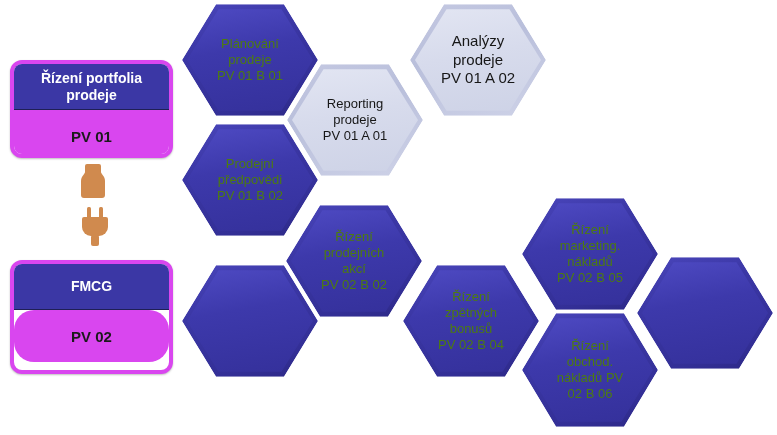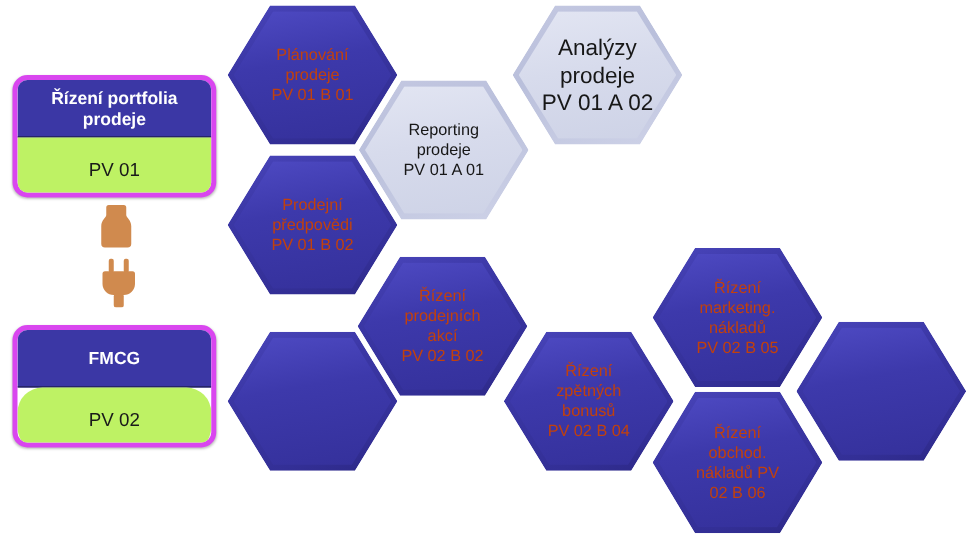--- a/index.html
+++ b/index.html
@@ -35,23 +35,23 @@
     display: flex;
     align-items: center;
     justify-content: center;
     text-align: center;
     line-height: 1.18;
     box-sizing: border-box;
     border-bottom: 1px solid #1f1f55;
     padding: 2px 6px;
   }
   .cap-body {
-    background: #bef264;
+    background: #d946ef;
     color: #1a1a1a;
-    font-weight: normal;
+    font-weight: bold;
     display: flex;
     align-items: center;
     justify-content: center;
     text-align: center;
     box-sizing: border-box;
   }
 
   
   .connector {
     position: absolute;
@@ -97,21 +97,21 @@
     white-space: pre-line;
   }
 
   
   .hex.dark .hex-fill {
     background: linear-gradient(160deg, #4b47bd 0%, #3B37A5 34%, #332f96 78%, #2b2783 100%);
   }
   .hex.dark .hex-inner {
     background: linear-gradient(170deg, #4f4bc4 0%, #3d39ab 40%, #34309a 100%);
   }
-  .hex.dark .hex-label { color: #c2410c; }
+  .hex.dark .hex-label { color: #4d7c0f; }
 
   
   .hex.light .hex-fill {
     background: linear-gradient(160deg, #c5c9e2 0%, #b9bfdb 40%, #cfd3e8 100%);
   }
   .hex.light .hex-inner {
     background: linear-gradient(170deg, #e3e6f3 0%, #d7dbec 45%, #cdd2e6 100%);
   }
   .hex.light .hex-label { color: #171717; }
 </style>
@@ -130,21 +130,21 @@
       <path d="M13 4 h8 a2 2 0 0 1 2 2 v6 c0 2 4 4 4 9 v14 a3 3 0 0 1 -3 3 h-18 a3 3 0 0 1 -3 -3 v-14 c0 -5 4 -7 4 -9 v-6 a2 2 0 0 1 2 -2 z" fill="#D08A4E"></path>
     </svg>
     <svg class="plug" viewBox="0 0 34 40">
       <rect x="9" y="1" width="4" height="11" rx="1.5" fill="#D08A4E"></rect>
       <rect x="21" y="1" width="4" height="11" rx="1.5" fill="#D08A4E"></rect>
       <path d="M6 11 h22 a2 2 0 0 1 2 2 v8 a9 9 0 0 1 -9 9 h-8 a9 9 0 0 1 -9 -9 v-8 a2 2 0 0 1 2 -2 z" fill="#D08A4E"></path>
       <rect x="13" y="29" width="8" height="11" rx="2" fill="#D08A4E"></rect>
     </svg>
   </div>
 
-  <div class="cap-box" id="box-pv02" style="left: 10px; top: 260px; width: 163px; height: 98px;">
+  <div class="cap-box" id="box-pv02" style="left: 10px; top: 260px; width: 163px; height: 114px;">
     <div class="cap-head" style="height: 46px; font-size: 14px;">FMCG</div>
     <div class="cap-body" style="height: 52px; font-size: 15px; border-radius: 20px;">PV 02</div>
   </div>
 
   <div class="hex dark" style="left: 182px; top: 2px; width: 136px; height: 116px;">
     <div class="hex-fill"></div>
     <div class="hex-inner"></div>
     <div class="hex-label" style="font-size: 13px;">Plánování
 prodeje
 PV 01 B 01</div>
@@ -162,21 +162,21 @@
     <div class="hex-fill"></div>
     <div class="hex-inner"></div>
     <div class="hex-label" style="font-size: 13px;">Reporting
 prodeje
 PV 01 A 01</div>
   </div>
 
   <div class="hex light" style="left: 410px; top: 2px; width: 136px; height: 116px;">
     <div class="hex-fill"></div>
     <div class="hex-inner"></div>
-    <div class="hex-label" style="font-size: 18px;">Analýzy
+    <div class="hex-label" style="font-size: 15px;">Analýzy
 prodeje
 PV 01 A 02</div>
   </div>
 
   <div class="hex dark" style="left: 182px; top: 263px; width: 136px; height: 116px;">
     <div class="hex-fill"></div>
     <div class="hex-inner"></div>
   </div>
 
   <div class="hex dark" style="left: 286px; top: 203px; width: 136px; height: 116px;">

